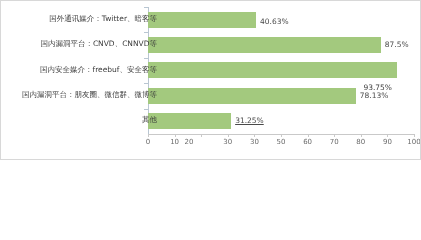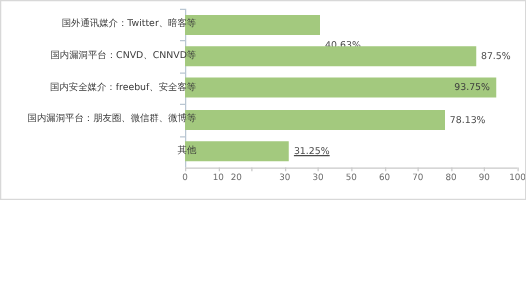--- a/index.html
+++ b/index.html
@@ -85,20 +85,21 @@
     font-size: 7.5px;
     color: #4a4a4a;
     white-space: nowrap;
     line-height: 14px;
   }
   .bar-value.outside {
     
   }
   .bar-value.inside {
     color: #3d3d3d;
+    margin-top: 18px;
   }
   .cat-label-wrap {
     position: absolute;
     left: 0;
     width: 143px;
     text-align: right;
     font-size: 7.5px;
     color: #3a3a3a;
     white-space: nowrap;
     font-family: "DejaVu Sans", "Liberation Sans", sans-serif;
@@ -156,21 +157,21 @@
 <body>
 
 <div id="chart-root">
 
   <div class="y-axis-line"></div>
   <div class="x-axis-line"></div>
 
   <div class="plot-area" id="plot">
       <div class="row" style="top: 0px; height: 25.4px;">
         <div class="bar" style="width: 108.076px; background: rgb(163, 201, 126); top: 4.7px;"></div>
-        <span class="bar-value outside" style="top: 22px; left: 112.076px;">40.63%</span>
+        <span class="bar-value outside" style="top: 8px; left: 112.076px;">40.63%</span>
       </div>
       <div class="y-tick" style="top: 0px;"></div>
       <div class="row" style="top: 25.4px; height: 25.4px;">
         <div class="bar" style="width: 232.75px; background: rgb(163, 201, 126); top: 4.7px;"></div>
         <span class="bar-value outside" style="top: 5.7px; left: 236.75px;">87.5%</span>
       </div>
       <div class="y-tick" style="top: 25.4px;"></div>
       <div class="row" style="top: 50.8px; height: 25.4px;">
         <div class="bar" style="width: 249.375px; background: rgb(163, 201, 126); top: 4.7px;"></div>
         <span class="bar-value inside" style="top: 5.7px; left: 215.375px;">93.75%</span>

